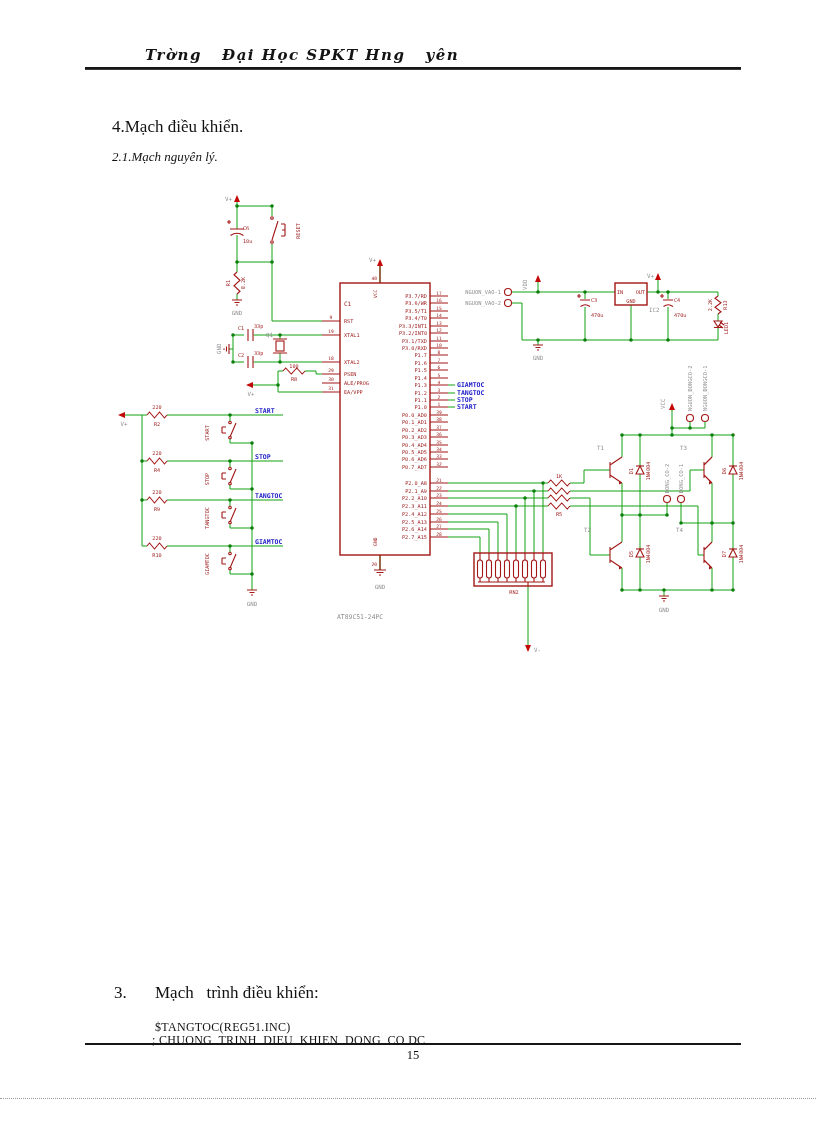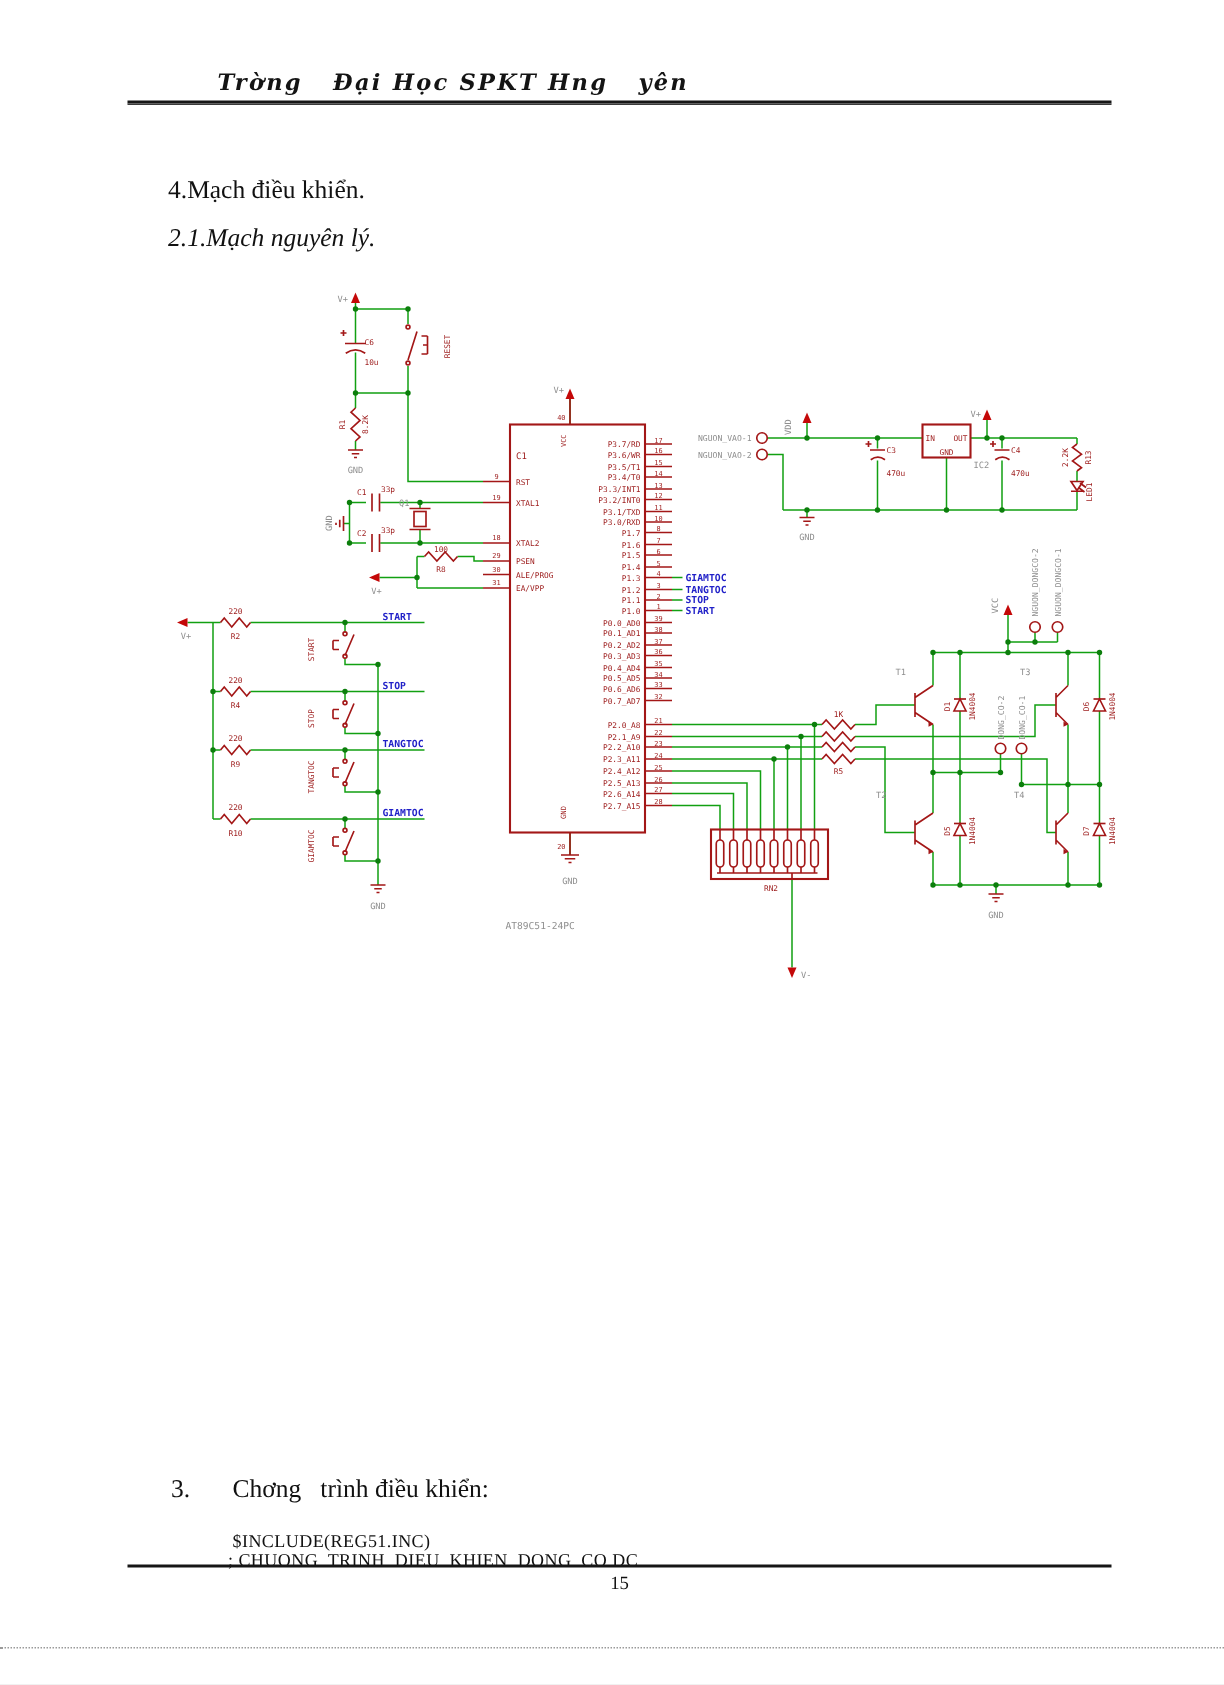--- a/index.html
+++ b/index.html
@@ -3,21 +3,21 @@
 <meta charset="utf-8">
 <style>
   html,body{margin:0;padding:0;background:#e8e8e8;}
   #page{position:relative;width:816px;height:1123px;background:#ffffff;margin:0 auto;overflow:hidden;
         font-family:"Liberation Serif","DejaVu Serif",serif;color:#111;}
   .abs{position:absolute;}
   #hdr{left:113px;top:46px;font-family:"DejaVu Serif",serif;font-style:italic;font-weight:bold;
        font-size:15px;letter-spacing:1.5px;white-space:pre;color:#141414;margin-left:32px;}
   #hdr-rule{left:85px;top:67px;width:656px;height:0;border-top:2.5px solid #161616;border-bottom:1px solid #3a3a3a;}
   #h2{left:112px;top:117px;font-size:17px;white-space:pre;}
-  #h21{left:112px;top:149px;font-size:17px;font-style:italic;white-space:pre;}
+  #h21{left:112px;top:149px;font-size:13px;font-style:italic;white-space:pre;}
   #s3n{left:114px;top:983px;font-size:17px;}
   #s3t{left:155px;top:983px;font-size:17px;white-space:pre;}
   #code1{left:152px;top:1033px;font-size:12px;white-space:pre;letter-spacing:.3px;}
   #code2{left:155px;top:1020px;font-size:12px;white-space:pre;letter-spacing:.3px;}
   #ftr-rule{left:85px;top:1043px;width:656px;height:0;border-top:2px solid #161616;}
   #pgnum{left:85px;top:1048px;width:656px;text-align:center;font-size:12.5px;}
   #dots{left:0;top:1098px;width:816px;height:0;border-top:1px dotted #9a9a9a;}
   svg text{font-family:"DejaVu Sans Mono","Liberation Mono",monospace;}
   .w{stroke:#12a012;stroke-width:1;fill:none;}
   .c{stroke:#a31717;stroke-width:1.1;fill:none;}
@@ -377,20 +377,20 @@
         <circle class="dot" cx="733" cy="523" r="1.8"></circle>
       <circle class="dot" cx="622" cy="590" r="1.8"></circle>
         <circle class="dot" cx="640" cy="590" r="1.8"></circle>
       <circle class="dot" cx="664" cy="590" r="1.8"></circle>
         <circle class="dot" cx="712" cy="590" r="1.8"></circle>
       <circle class="dot" cx="733" cy="590" r="1.8"></circle>
     </g>
   </svg>
 
   <div class="abs" id="s3n">3.</div>
-  <div class="abs" id="s3t">Chơng   trình điều khiển:</div>
+  <div class="abs" id="s3t">Mạch   trình điều khiển:</div>
   <div class="abs" id="code1">; CHUONG  TRINH  DIEU  KHIEN  DONG  CO DC</div>
-  <div class="abs" id="code2">$INCLUDE(REG51.INC)</div>
+  <div class="abs" id="code2">$TANGTOC(REG51.INC)</div>
 
   <div class="abs" id="ftr-rule"></div>
   <div class="abs" id="pgnum">15</div>
   <div class="abs" id="dots"></div>
 </div>
 
 </body></html>

